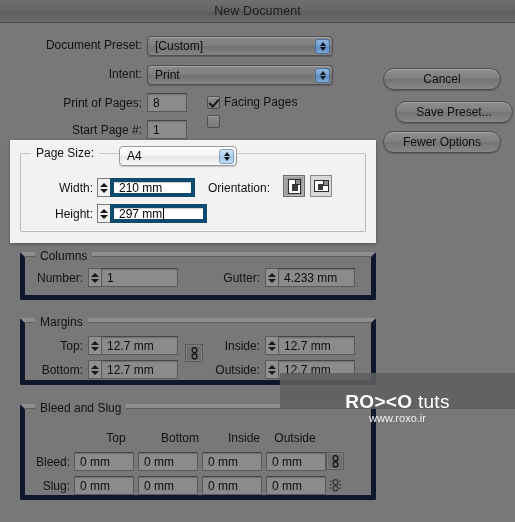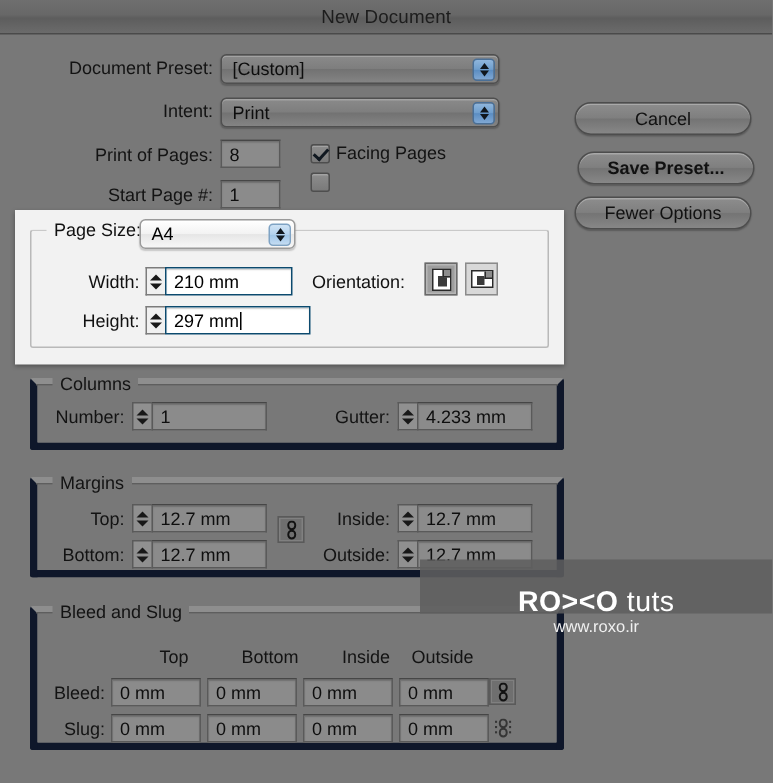--- a/index.html
+++ b/index.html
@@ -104,21 +104,21 @@
     display: flex;
     align-items: center;
     padding-left: 5px;
     font-size: 12px;
     color: #0e0e0e;
     box-shadow: inset 0 1px 1px rgba(0,0,0,.20);
     white-space: nowrap;
   }
   .field.light {
     background: #ffffff;
-    border: 1px solid #0c4a6e;
+    border: 4px solid #0c4a6e;
     color: #000;
   }
 
   
   .stepper {
     width: 13px;
     height: 19px;
     border: 1px solid #5a5a5a;
     border-right: none;
     background: #909090;
@@ -372,30 +372,30 @@
 
   <div class="cbrow" style="position:absolute;left:207px;top:95px;">
     <span class="cbox checked"></span>
     <span class="lbl">Facing Pages</span>
   </div>
   <div class="cbrow" style="position:absolute;left:207px;top:115px;">
     <span class="cbox"></span>
   </div>
 
   <div class="btn" style="position:absolute;left:383px;top:68px;width:118px;">Cancel</div>
-  <div class="btn" style="position:absolute;left:385px;top:101px;width:118px;font-weight:bold;">Save Preset...</div>
+  <div class="btn" style="position:absolute;left:395px;top:101px;width:118px;">Save Preset...</div>
   <div class="btn" style="position:absolute;left:383px;top:131px;width:118px;">Fewer Options</div>
 
   <div class="highlight-panel" style="left:10px;top:140px;width:366px;height:103px;">
 
     <div class="hp-group" style="left:10px;top:13px;width:346px;height:79px;">
       <span class="hp-title">Page Size:</span>
     </div>
 
-    <div class="popup light" style="position:absolute;left:83px;top:6px;width:104px;">
+    <div class="popup light" style="position:absolute;left:109px;top:6px;width:118px;">
       <span class="ptext">A4</span>
       <span class="parrows">
         <i class="tri-up"></i>
           <i class="tri-dn"></i>
       </span>
     </div>
 
     <div class="lbl lbl-dark lbl-r" style="position:absolute;left:0px;top:41px;width:83px;">Width:</div>
     <div class="spinfield" style="position:absolute;left:87px;top:38px;">
       <span class="stepper light">

